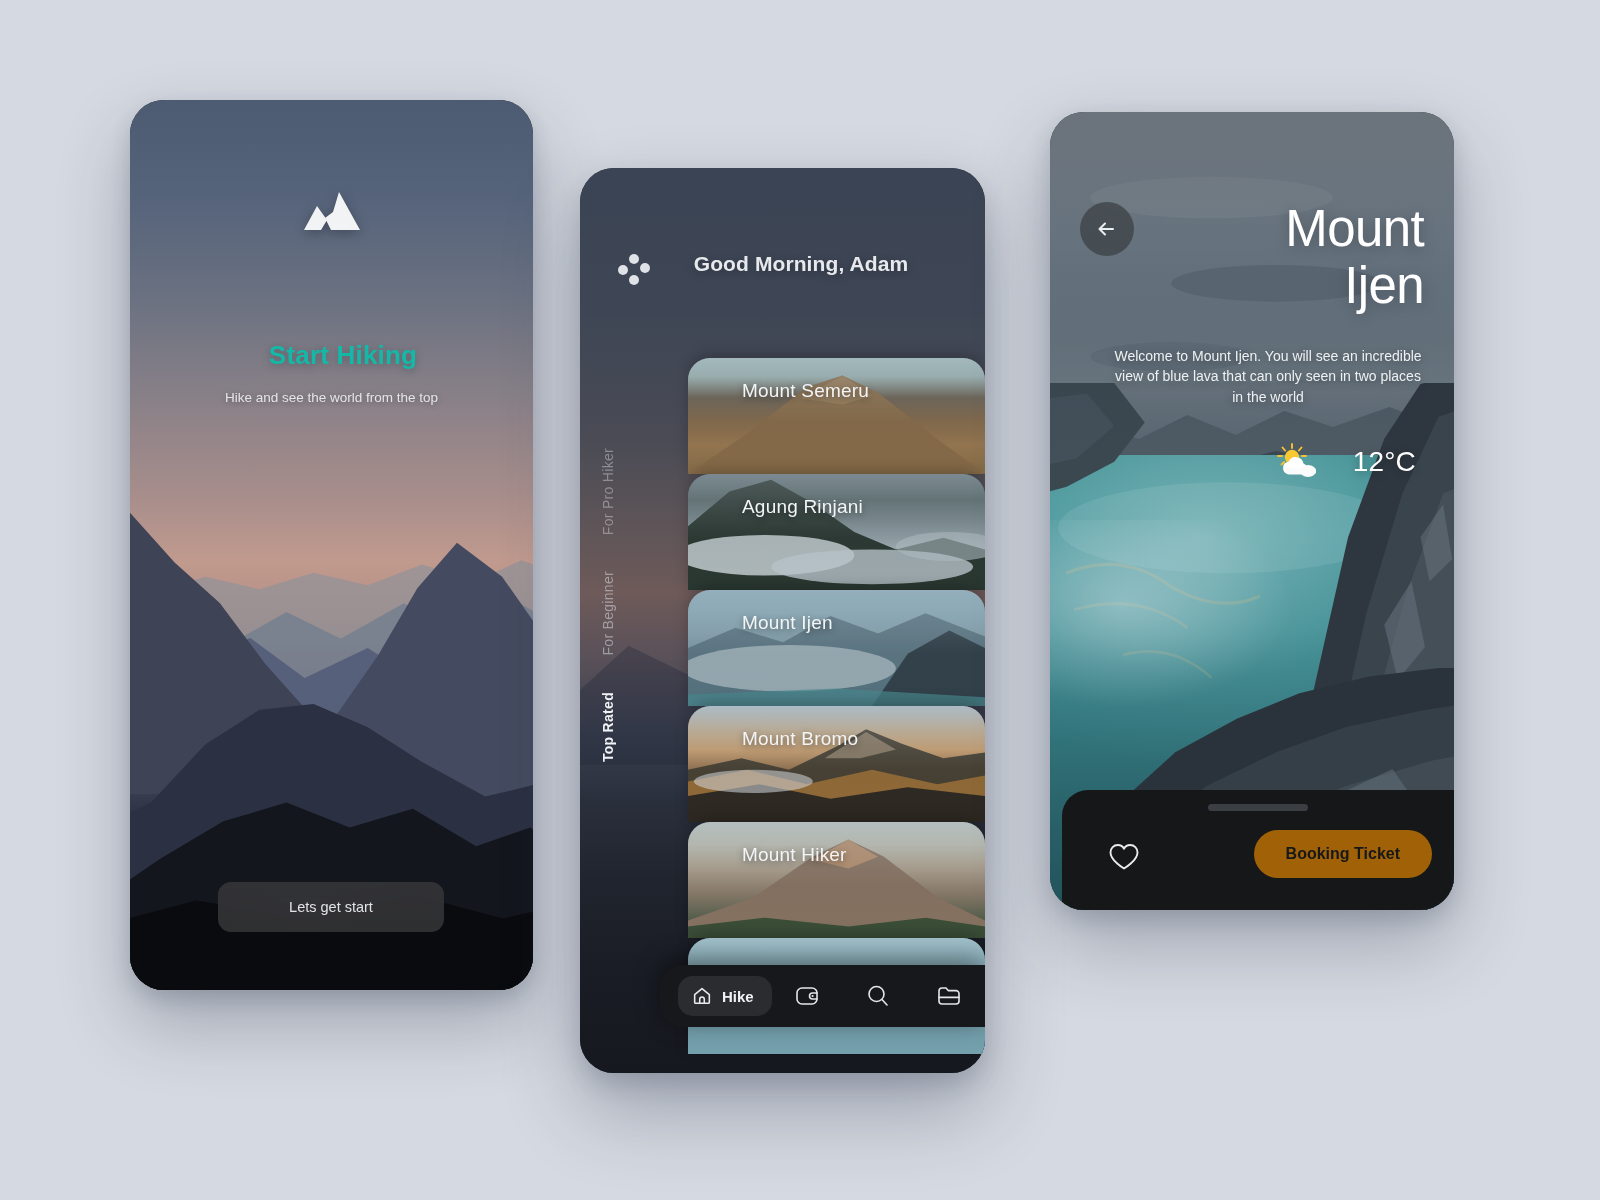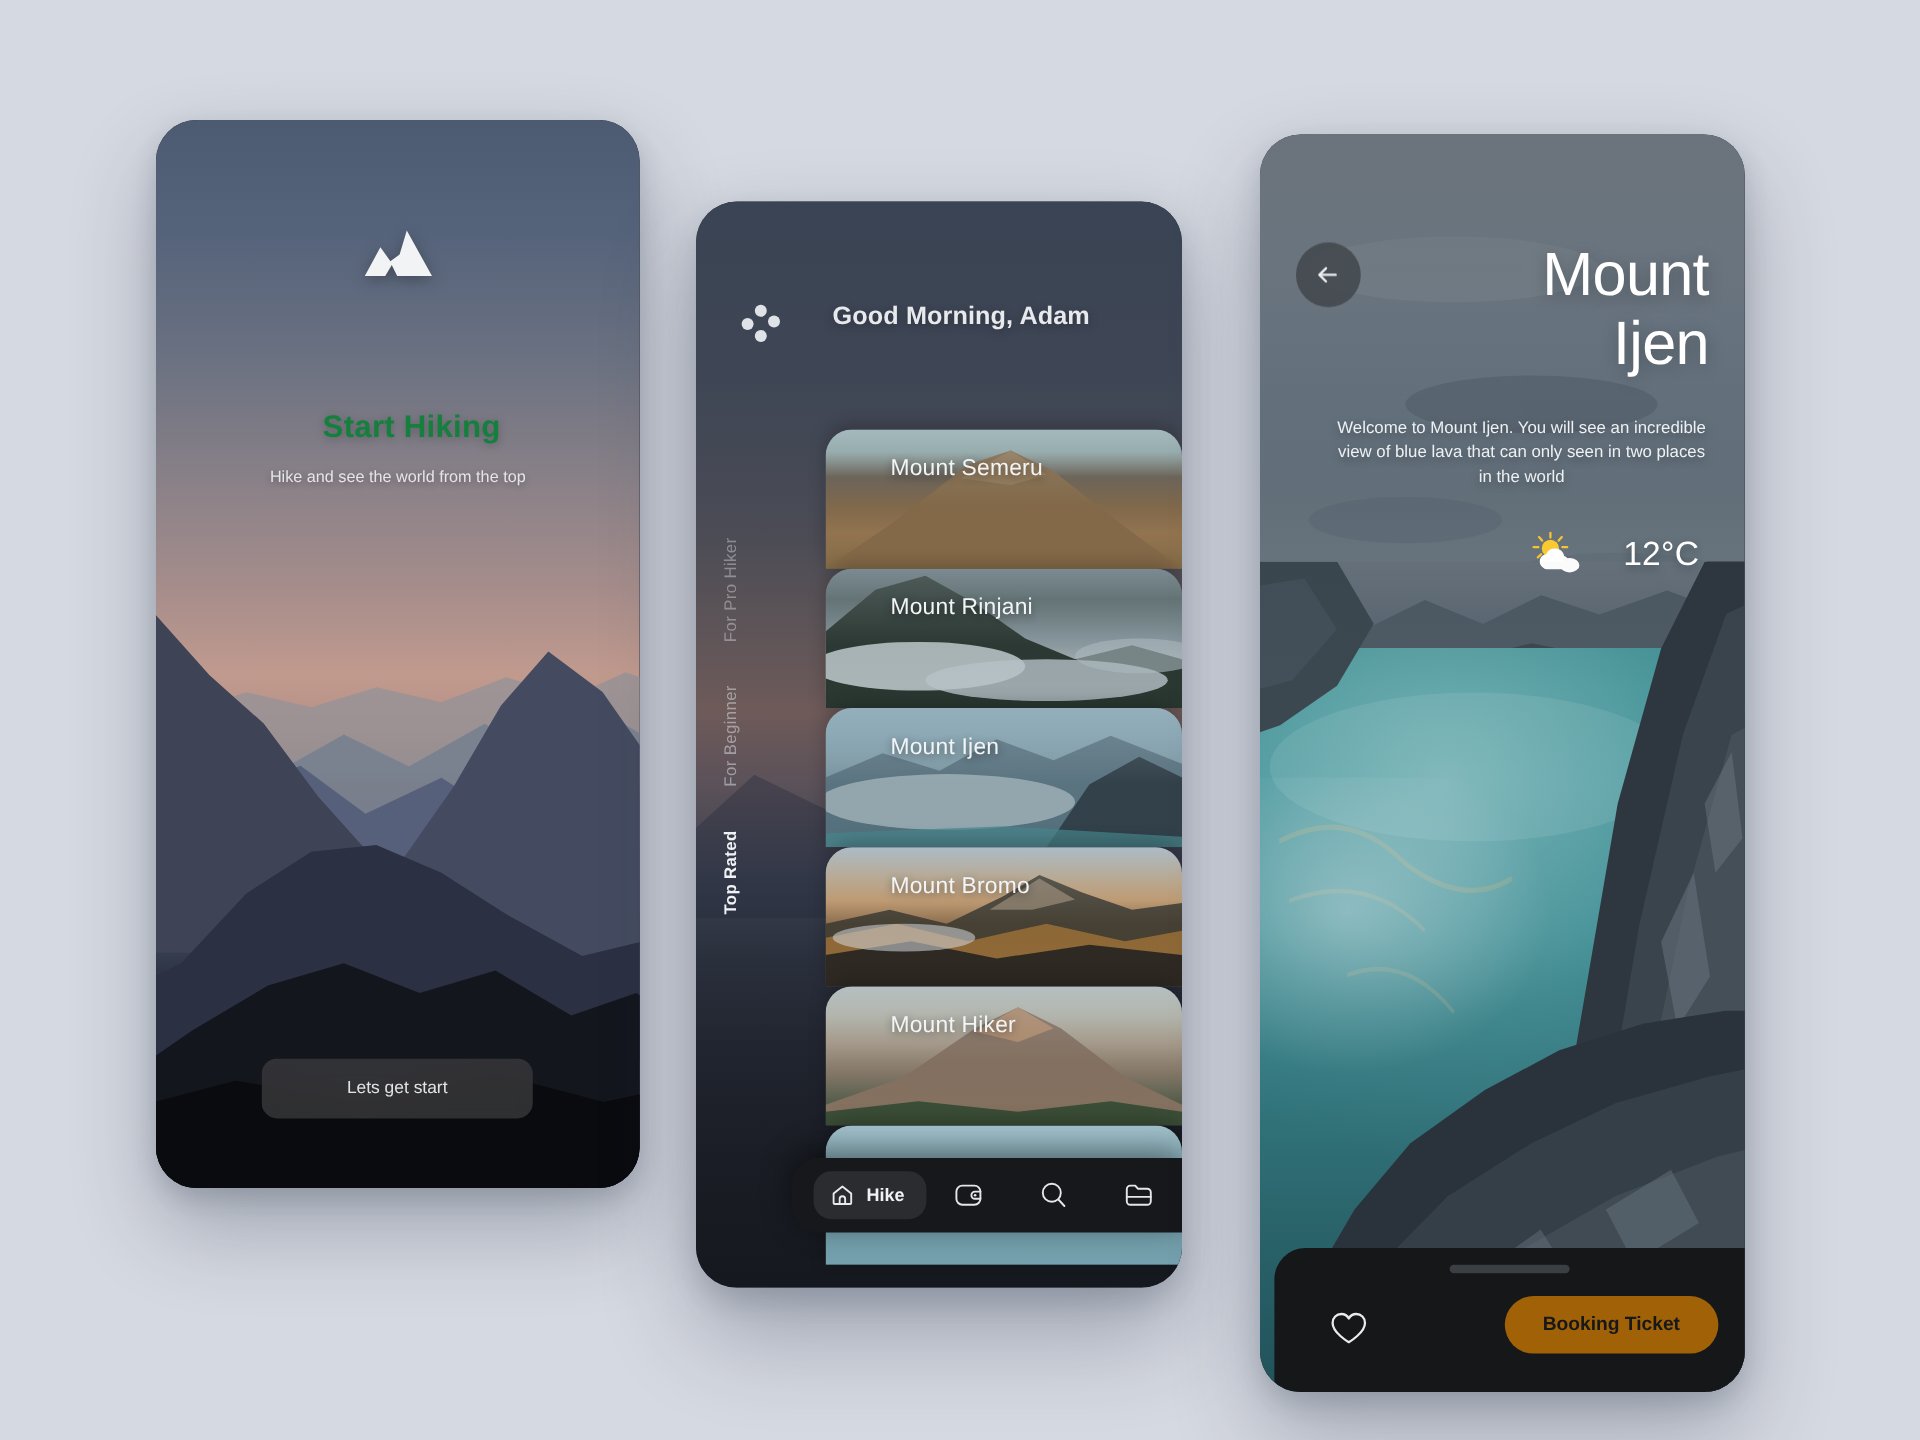--- a/index.html
+++ b/index.html
@@ -44,21 +44,21 @@
   .ridge svg{ display:block; width:100%; height:100%; }
 
   .s1-logo{
     position:absolute; left:0; right:0; top:90px;
     display:flex; justify-content:center;
   }
   .s1-logo svg{ filter:drop-shadow(0 3px 6px rgba(0,0,0,.28)); }
 
   .s1-title{
     position:absolute; left:0; right:0; top:240px; text-align:center;
-    font-size:26px; font-weight:bold; color:#15803d;
+    font-size:26px; font-weight:bold; color:#14b8a6;
     letter-spacing:.2px;
     text-shadow:0 2px 8px rgba(0,0,0,.25);
     padding-left:23px;
   }
   .s1-sub{
     position:absolute; left:56px; right:56px; top:288px; text-align:center;
     font-size:13.5px; line-height:1.45; color:#e3e5e8;
     text-shadow:0 1px 6px rgba(0,0,0,.3);
   }
   .s1-btn{
@@ -151,21 +151,21 @@
     margin-left:18px; padding:9px 18px 9px 13px;
     background:rgba(255,255,255,.09); border-radius:15px; cursor:pointer;
   }
   .nav-home span{ color:#f0f1f3; font-size:15px; font-weight:bold; }
   .nav-ico{
     flex:1; display:flex; align-items:center; justify-content:center; cursor:pointer;
   }
 
   
   #screen3{
-    left:1050px; top:112px; width:404px; height:1048px;
+    left:1050px; top:112px; width:404px; height:798px;
     border-radius:34px;
     background:#101418;
     box-shadow:0 34px 74px rgba(40,50,70,.30), 0 8px 22px rgba(40,50,70,.18);
   }
   .s3-bg{ position:absolute; inset:0; }
   .s3-sky{
     position:absolute; left:0; right:0; top:0; height:46%;
     background:linear-gradient(180deg,#8d949a 0%, #848d96 18%, #78848f 34%, #6e7c88 48%, #6a7781 62%, #6d7a82 80%, #74818a 100%);
   }
   .s3-lake{ position:absolute; left:0; right:0; top:34%; bottom:0; overflow:hidden; }
@@ -349,21 +349,21 @@
       <div class="mcard">
         <div class="img" style="background:linear-gradient(180deg,#6e7f85 0%,#5a6c6b 22%,#8a9aa0 48%,#a8b6bb 66%,#8b9ba2 86%,#6f808a 100%);">
           <svg viewBox="0 0 100 40" preserveAspectRatio="none" style="position:absolute;inset:0;width:100%;height:100%;">
             <path d="M0,18 L14,6 L28,2 L42,10 L56,20 L70,26 L86,22 L100,26 L100,40 L0,40 Z" fill="#2c3a33"></path>
             <ellipse cx="26" cy="28" rx="30" ry="7" fill="#cfd9dc" opacity=".85"></ellipse>
             <ellipse cx="62" cy="32" rx="34" ry="6" fill="#c3cfd4" opacity=".8"></ellipse>
             <ellipse cx="88" cy="25" rx="18" ry="5" fill="#b9c6cc" opacity=".6"></ellipse>
           </svg>
         </div>
         <div class="veil"></div>
-        <div class="lbl">Mount Rinjani</div>
+        <div class="lbl">Agung Rinjani</div>
       </div>
 
       <div class="mcard">
         <div class="img" style="background:linear-gradient(180deg,#93b6c4 0%,#8fb2c0 18%,#8aa9b4 38%,#7b9aa6 58%,#5e8691 78%,#447780 100%);">
           <svg viewBox="0 0 100 40" preserveAspectRatio="none" style="position:absolute;inset:0;width:100%;height:100%;">
             <path d="M0,20 L16,13 L32,18 L48,9 L64,15 L80,8 L100,16 L100,40 L0,40 Z" fill="#5b7682" opacity=".85"></path>
             <path d="M62,40 L74,22 L88,14 L100,20 L100,40 Z" fill="#33434c"></path>
             <ellipse cx="34" cy="27" rx="36" ry="8" fill="#d4e0e4" opacity=".55"></ellipse>
             <path d="M0,36 L50,34 L100,37 L100,40 L0,40 Z" fill="#4b8f95" opacity=".7"></path>
           </svg>

